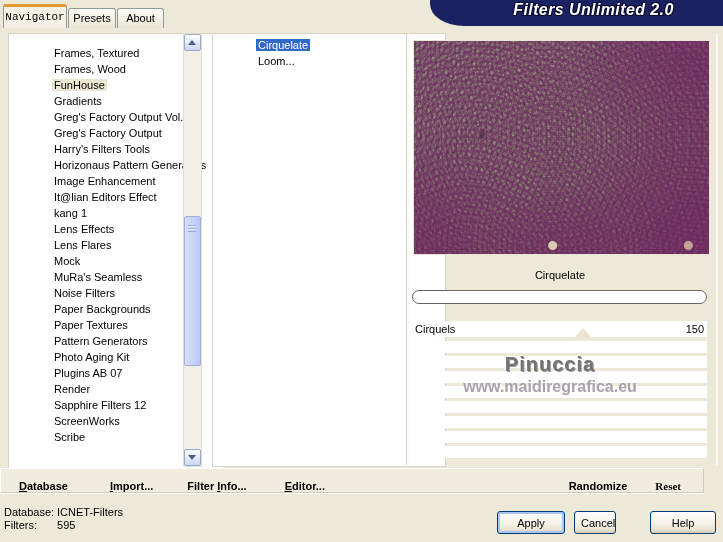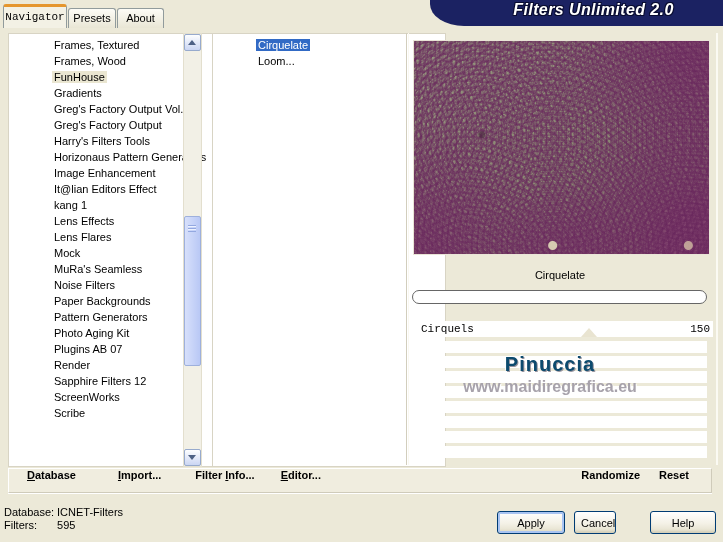--- a/index.html
+++ b/index.html
@@ -30,21 +30,21 @@
   #tab-navigator{
     left:3px;top:4px;width:62px;height:21px;line-height:21px;z-index:2;
     background:#F3F1E5;border-top:3px solid #E5962E;font-family:Liberation Mono, monospace;
   }
   #tab-presets{left:68px;top:8px;width:46px;height:19px;line-height:19px;}
   #tab-about{left:117px;top:8px;width:45px;height:19px;line-height:19px;}
   
   #category-list{
     position:absolute;left:8px;top:33px;width:174px;height:429px;
     background:#fff;border:1px solid #D8D4C4;border-right:none;
-    padding-top:3px;margin:0;list-style:none;overflow:hidden;
+    padding-top:11px;margin:0;list-style:none;overflow:hidden;
   }
   .list-item{height:16px;line-height:16px;padding:0 3px;white-space:nowrap;}
   .list-item span{padding:0 2px;}
   #category-list .selected span{background:#EAE6D1;}
   
   #category-scrollbar{
     position:absolute;left:183px;top:33px;width:17px;height:432px;
     background:#F2F0E6;border:1px solid #E3DFCE;
   }
   .scroll-btn{
@@ -98,54 +98,54 @@
       radial-gradient(circle at 0% 110%, rgba(125,45,108,.60) 0 10%, rgba(0,0,0,0) 38%),
       radial-gradient(circle at 102% 0%, rgba(125,45,108,.65) 0 10%, rgba(0,0,0,0) 40%),
       radial-gradient(circle at 50% 102%, rgba(125,45,108,.50) 0 8%, rgba(0,0,0,0) 30%),
       linear-gradient(150deg,#95947E 0%,#8C8B74 45%,#837E6B 100%);
   }
   #preview-title{position:absolute;left:0;top:234px;width:300px;height:16px;line-height:16px;text-align:center;}
   #progress-bar{
     position:absolute;left:2px;top:257px;width:293px;height:12px;
     background:#fff;border:1px solid #666;border-radius:7px;
   }
-  #param-row{position:absolute;left:8px;top:288px;width:295px;height:16px;background:#fff;font-family:Liberation Mono, monospace;}
+  #param-row{position:absolute;left:2px;top:288px;width:295px;height:16px;background:#fff;}
   #param-label{position:absolute;left:3px;top:0;line-height:16px;}
   #param-value{position:absolute;right:3px;top:0;line-height:16px;}
   #slider-thumb{
     position:absolute;bottom:0;width:0;height:0;margin-left:-8px;
     border-left:8px solid transparent;border-right:8px solid transparent;
     border-bottom:9px solid #E9E4D1;
   }
   #empty-rows{position:absolute;left:2px;top:308px;width:295px;}
   .empty-row{height:12px;margin-bottom:3px;background:#fff;}
   #watermark{position:absolute;left:0;top:320px;width:280px;text-align:center;pointer-events:none;}
   #watermark-name{
-    font-size:20px;font-weight:bold;letter-spacing:1px;color:#0c4a6e;
+    font-size:20px;font-weight:bold;letter-spacing:1px;color:#737373;
     text-shadow:1px 1px 0 #97949E,-1px -1px 0 #FFFFFF;
   }
   #watermark-url{font-size:16px;font-weight:bold;color:#A7A2AB;text-shadow:1px 1px 0 #fff;margin-top:2px;}
   
   #toolbar{
-    position:absolute;left:8px;top:468px;width:704px;height:25px;box-sizing:border-box;
+    position:absolute;left:0;top:468px;width:704px;height:25px;box-sizing:border-box;
     background:#F0EDDF;border-top:1px solid #FFFFFF;border-left:1px solid #FFFFFF;
     border-bottom:1px solid #CFCBBA;border-right:1px solid #CFCBBA;
     box-shadow:0 1px 0 #FFFFFF;
-    display:flex;align-items:flex-start;
+    display:flex;align-items:flex-end;
   }
   .flat-btn{
     background:none;border:none;padding:0;font-family:inherit;font-size:11px;font-weight:bold;color:#000;cursor:default;
   }
   .flat-btn .key{text-decoration:underline;}
   #database-button{margin-left:18px;}
   #import-button{margin-left:42px;}
   #filter-info-button{margin-left:34px;}
-  #editor-button{margin-left:26px;}
+  #editor-button{margin-left:38px;}
   #randomize-button{margin-left:auto;}
-  #reset-button{margin-left:19px;margin-right:22px;}
+  #reset-button{margin-left:28px;margin-right:22px;font-family:Liberation Serif, serif;}
   
   #statusbar{position:absolute;left:4px;top:506px;line-height:13px;}
   .status-label{display:inline-block;width:50px;}
   .xp-btn{
     position:absolute;top:511px;height:23px;box-sizing:border-box;
     border:1px solid #003C74;border-radius:3px;
     background:linear-gradient(180deg,#FFFFFF 0%,#F4F1E6 55%,#E2DEC9 100%);
     font-family:inherit;font-size:11px;color:#000;text-align:center;cursor:default;
     box-shadow:inset 0 -2px 2px rgba(185,180,155,.35);
   }
@@ -178,20 +178,21 @@
       <li class="list-item"><span>Horizonaus Pattern Generators</span></li>
       <li class="list-item"><span>Image Enhancement</span></li>
       <li class="list-item"><span>It@lian Editors Effect</span></li>
       <li class="list-item"><span>kang 1</span></li>
       <li class="list-item"><span>Lens Effects</span></li>
       <li class="list-item"><span>Lens Flares</span></li>
       <li class="list-item"><span>Mock</span></li>
       <li class="list-item"><span>MuRa's Seamless</span></li>
       <li class="list-item"><span>Noise Filters</span></li>
       <li class="list-item"><span>Paper Backgrounds</span></li>
+      <li class="list-item"><span>Paper Textures</span></li>
       <li class="list-item"><span>Pattern Generators</span></li>
       <li class="list-item"><span>Photo Aging Kit</span></li>
       <li class="list-item"><span>Plugins AB 07</span></li>
       <li class="list-item"><span>Render</span></li>
       <li class="list-item"><span>Sapphire Filters 12</span></li>
       <li class="list-item"><span>ScreenWorks</span></li>
       <li class="list-item"><span>Scribe</span></li>
     </ul>
 
   <div id="category-scrollbar">

